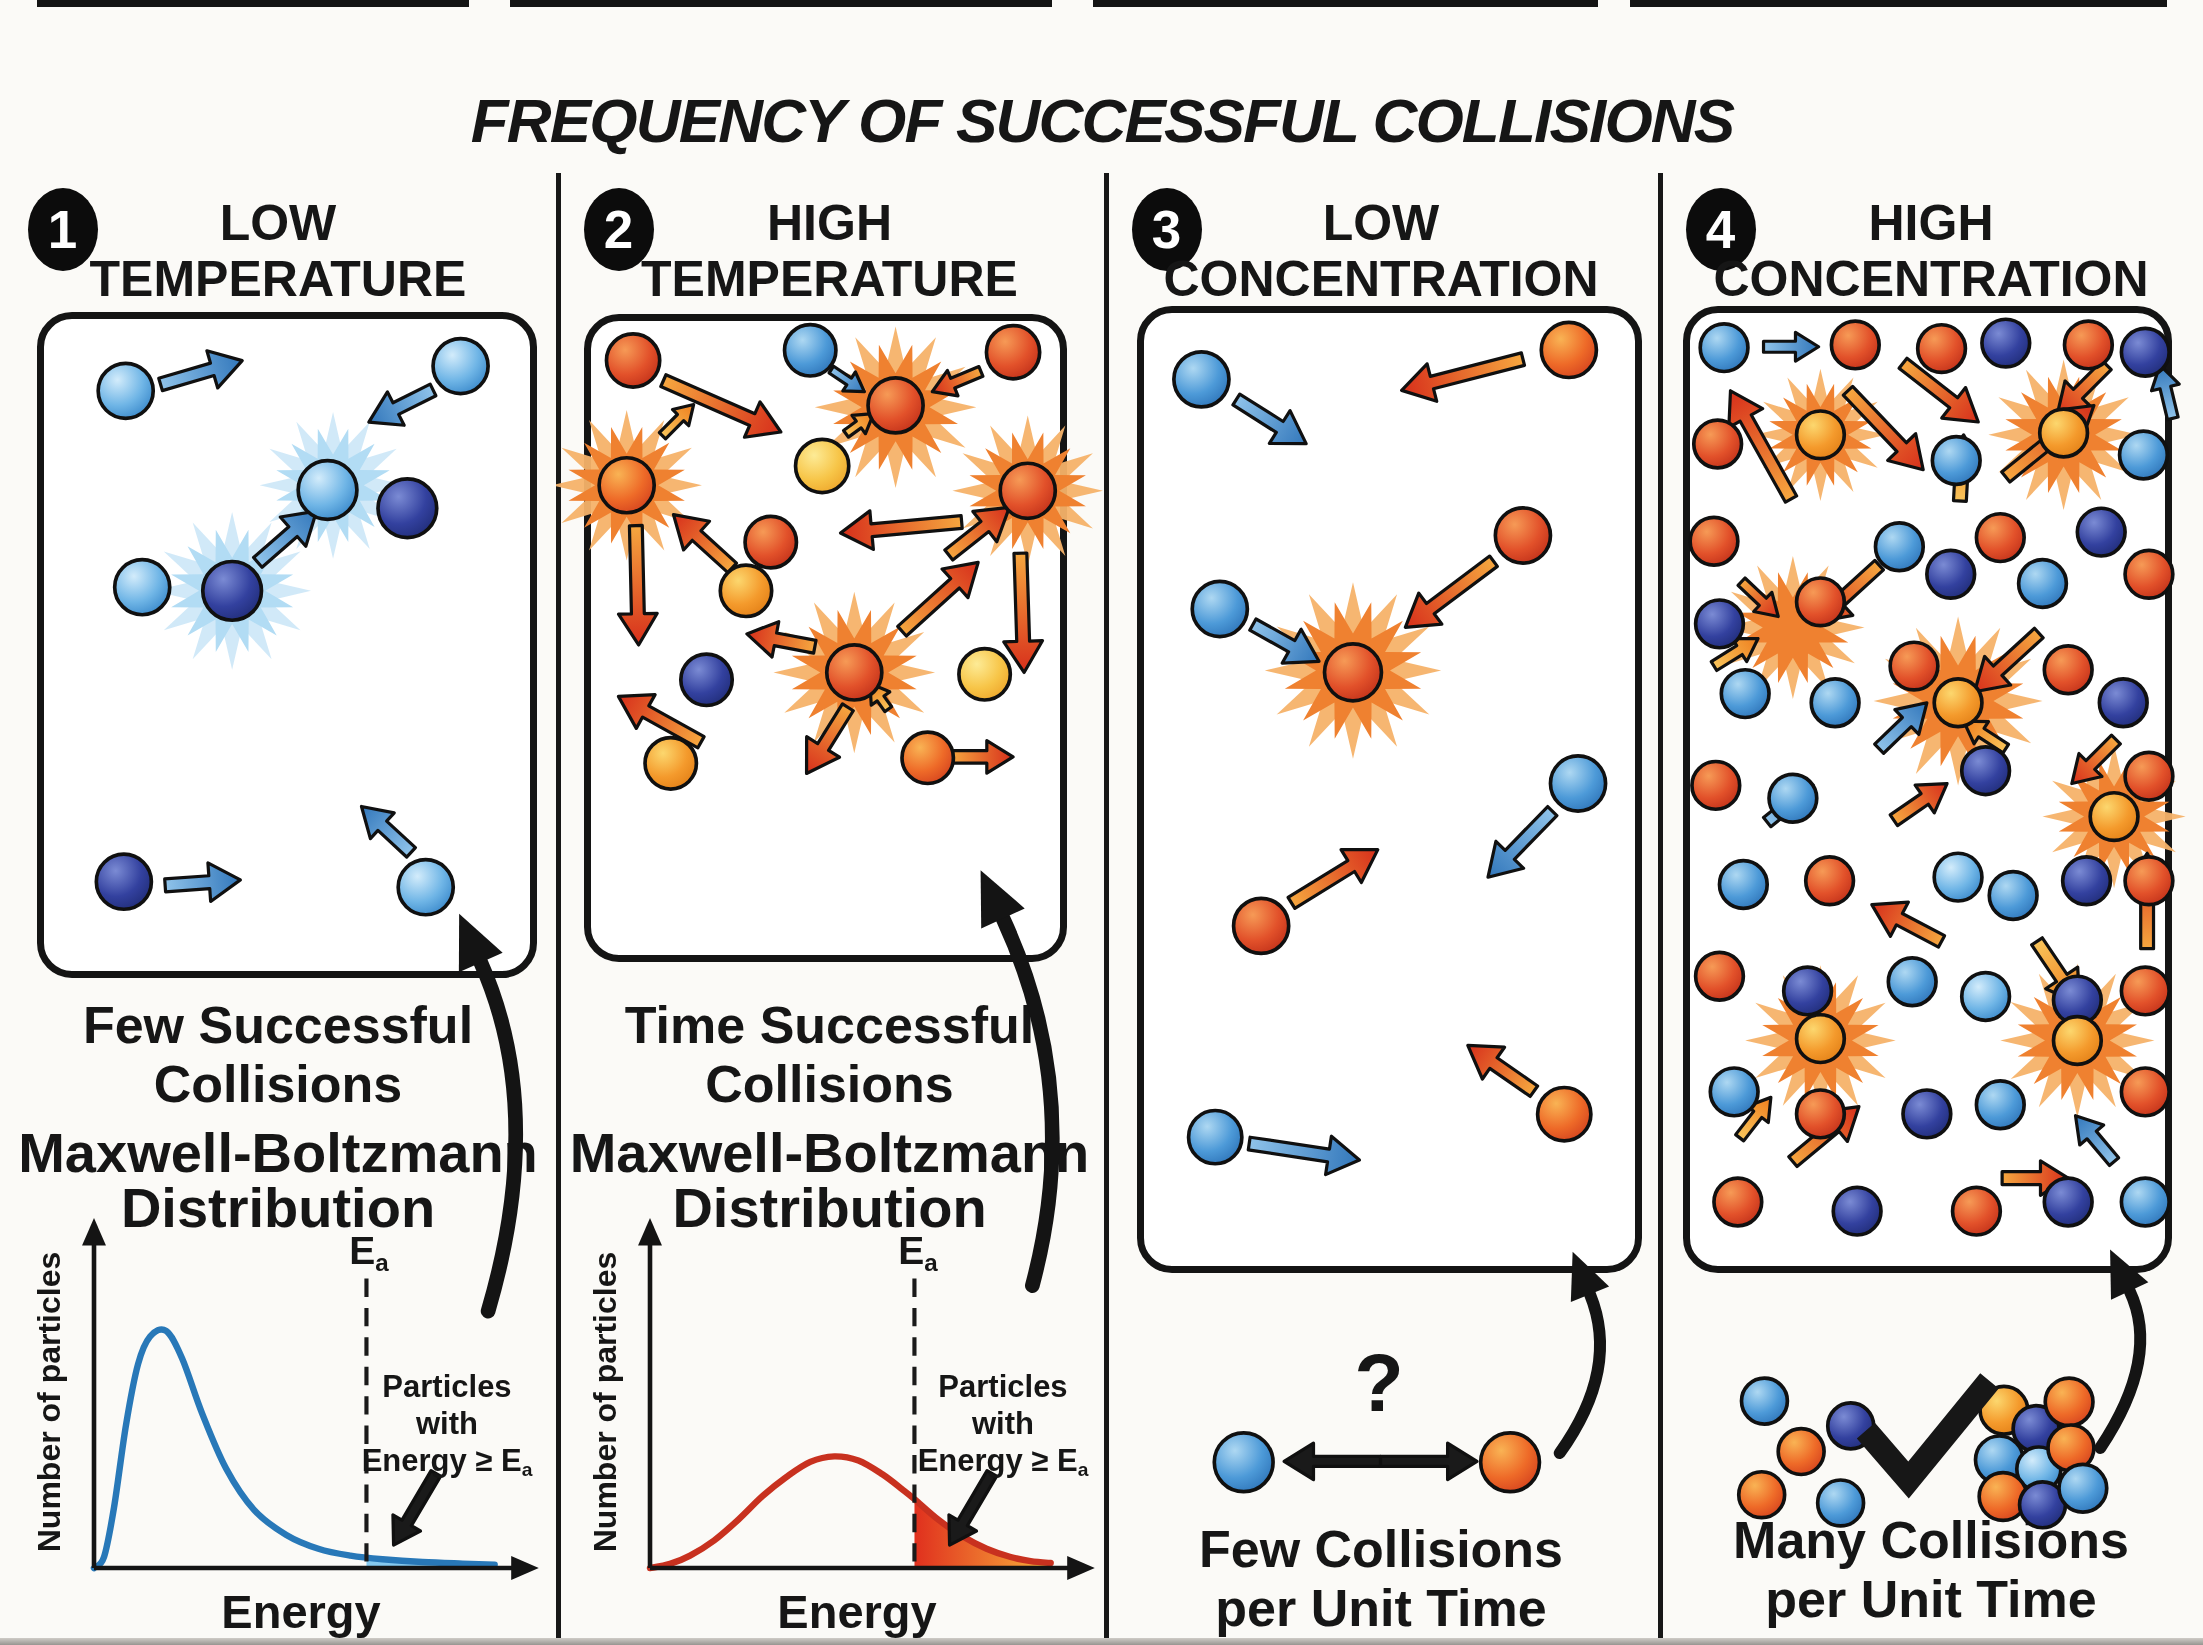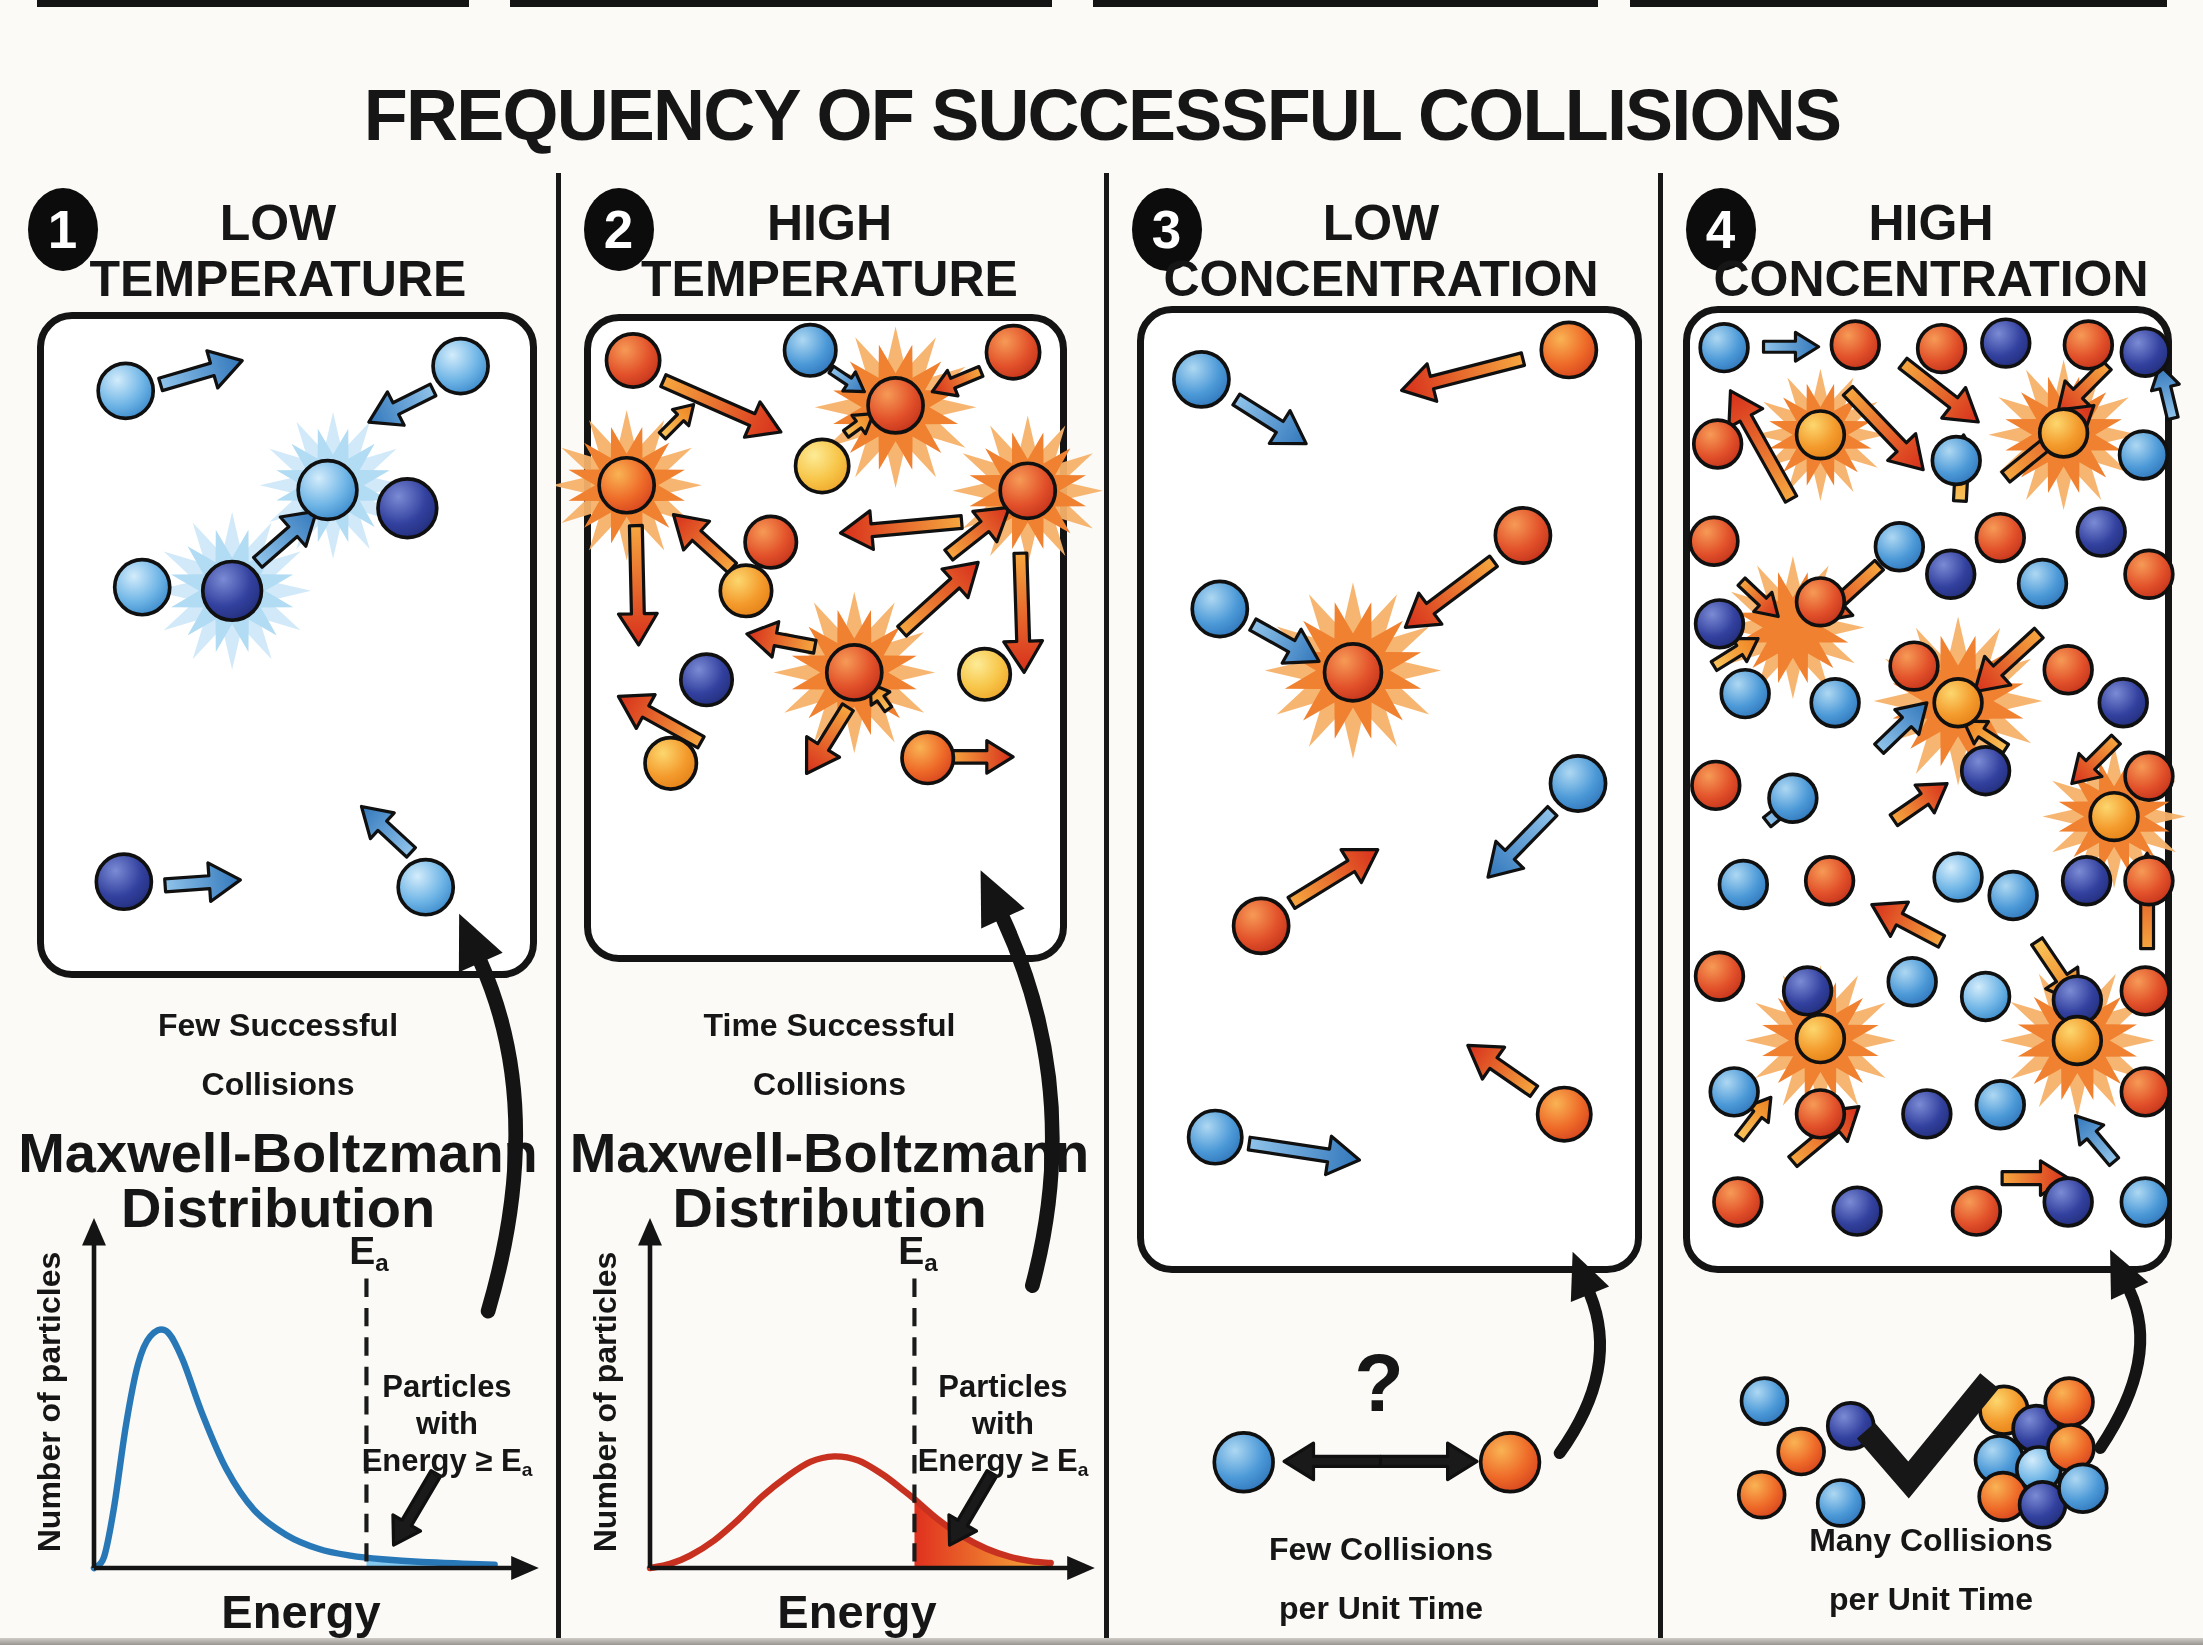--- a/index.html
+++ b/index.html
@@ -1,36 +1,36 @@
 <!DOCTYPE html>
 <html style="font-size:14.7px"><head>
 <meta charset="utf-8">
 <style>
   html,body{margin:0;padding:0;background:#dcdcdc;}
   .poster{position:relative;width:2204px;height:1646px;background:#fbfaf7;overflow:hidden;
           font-family:"Liberation Sans",sans-serif;color:#161616;}
   .top-dash{position:absolute;top:0;height:7.3px;background:#141414;}
   .bottom-band{position:absolute;left:0;bottom:0;width:100%;height:8.3px;
                background:linear-gradient(#cfccc7,#8f8d89);}
-  .title{position:absolute;top:26px;left:0;width:100%;text-align:center;
-         font-size:72px;font-weight:bold;letter-spacing:-1.8px;white-space:nowrap;}
+  .title{position:absolute;top:43px;left:0;width:100%;text-align:center;
+         font-size:62px;font-weight:bold;letter-spacing:-1.8px;white-space:nowrap;font-style:italic;}
   .divider{position:absolute;top:173px;bottom:0;width:4.6px;background:#171717;}
   .panel{position:absolute;top:0;height:1646px;}
   .badge{position:absolute;left:27.5px;top:188px;width:70px;height:83px;background:#0c0c0c;
          border-radius:50%;color:#ffffff;font-weight:bold;font-size:53px;
          display:flex;align-items:center;justify-content:center;}
   .heading{position:absolute;top:195px;left:0;width:100%;text-align:center;
            font-size:50px;font-weight:bold;line-height:56px;}
   .heading span{display:block;}
   .scene-box{position:absolute;background:#ffffff;border:7.3px solid #141414;
              border-radius:35px;box-sizing:border-box;}
   .panel-art{position:absolute;left:0;top:0;pointer-events:none;}
   .caption{position:absolute;left:0;width:100%;text-align:center;font-weight:bold;
            white-space:pre-line;}
-  .caption.main{font-size:32px;line-height:59px;}
+  .caption.main{font-size:52px;line-height:59px;}
   .caption.sub{font-size:56px;line-height:55px;}
   .graph{position:absolute;left:26px;top:1205px;width:533px;height:432px;}
   .graph svg{position:absolute;left:0;top:0;}
   .glabel{position:absolute;font-weight:bold;}
   .ylabel{left:23px;top:197px;transform:translate(-50%,-50%) rotate(-90deg);
           font-size:32px;white-space:nowrap;}
   .xlabel{left:275px;top:406px;transform:translate(-50%,-50%);font-size:47px;}
   .ea{top:48px;transform:translate(-50%,-50%);font-size:39px;text-align:center;}
   .sub{font-size:0.62em;vertical-align:-0.25em;font-weight:bold;}
   .annot{left:317px;top:163px;width:208px;text-align:center;font-size:31px;line-height:37px;}

